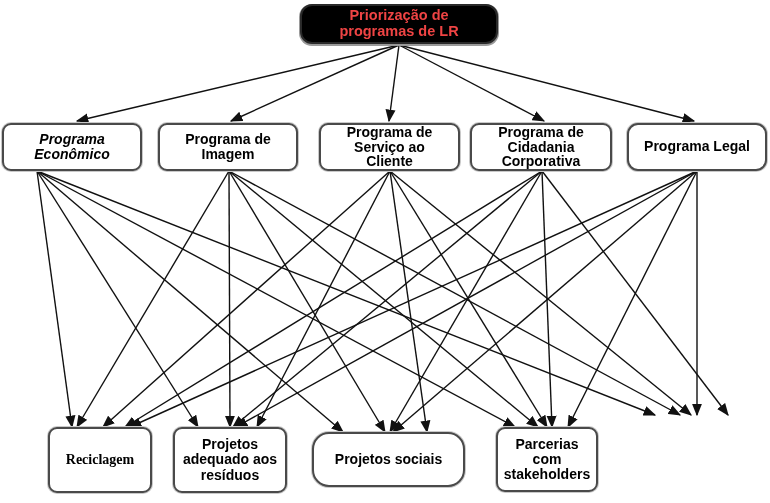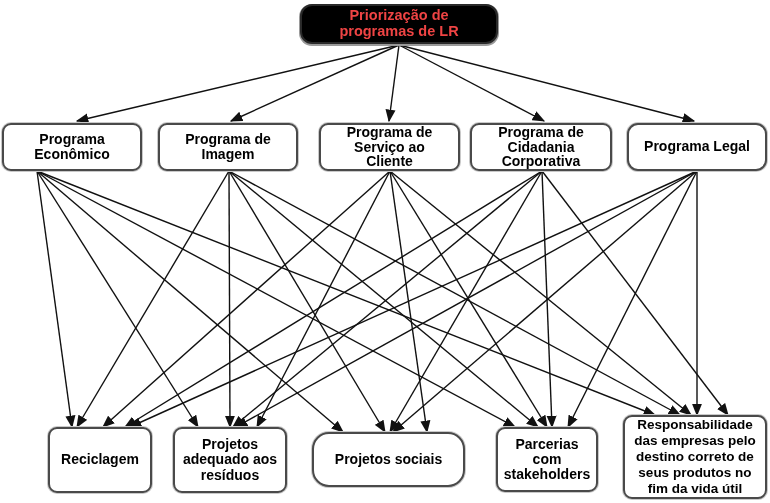--- a/index.html
+++ b/index.html
@@ -29,26 +29,26 @@
   .node.root{
     background:#000000;
     color:#ef4444;
     border:2px solid #2a2a2a;
     border-radius:12px;
     font-size:14.5px;
     box-shadow:0 1px 0 1px #9a9a9a;
   }
   
   #node-priorizacao{left:300px;top:4px;width:198px;height:40px;}
-  #node-programa-economico{left:2px;top:123px;width:140px;height:48px;}
+  #node-programa-economico{left:2px;top:123px;width:140px;height:48px;font-style:italic;}
   #node-programa-imagem{left:158px;top:123px;width:140px;height:48px;}
   #node-programa-servico-cliente{left:319px;top:123px;width:141px;height:48px;line-height:1.05;}
   #node-programa-cidadania{left:470px;top:123px;width:142px;height:48px;line-height:1.05;}
   #node-programa-legal{left:627px;top:123px;width:140px;height:48px;border-radius:11px;}
-  #node-reciclagem{left:48px;top:427px;width:104px;height:66px;}
+  #node-reciclagem{left:48px;top:427px;width:104px;height:66px;font-family:Liberation Serif, serif;}
   #node-destino-residuos{left:173px;top:427px;width:114px;height:66px;}
   #node-projetos-sociais{left:312px;top:432px;width:153px;height:55px;border-radius:17px;}
   #node-parcerias-stakeholders{left:496px;top:427px;width:102px;height:65px;text-align:center;}
   #node-responsabilidade-empresas{left:623px;top:415px;width:144px;height:84px;font-size:13.5px;line-height:1.18;}
 </style>
 </head>
 <body>
 
 <div class="canvas">
 
@@ -114,19 +114,14 @@
   <div class="node" id="node-destino-residuos">Projetos
 adequado aos
 resíduos</div>
 
   <div class="node" id="node-projetos-sociais">Projetos sociais</div>
 
   <div class="node" id="node-parcerias-stakeholders">Parcerias
 com
 stakeholders</div>
 
-  <div class="node" id="node-responsabilidade-empresas">Responsabilidade
-das empresas pelo
-destino correto de
-seus produtos no
-fim da vida útil</div>
 
 </div>
 
 </body></html>

